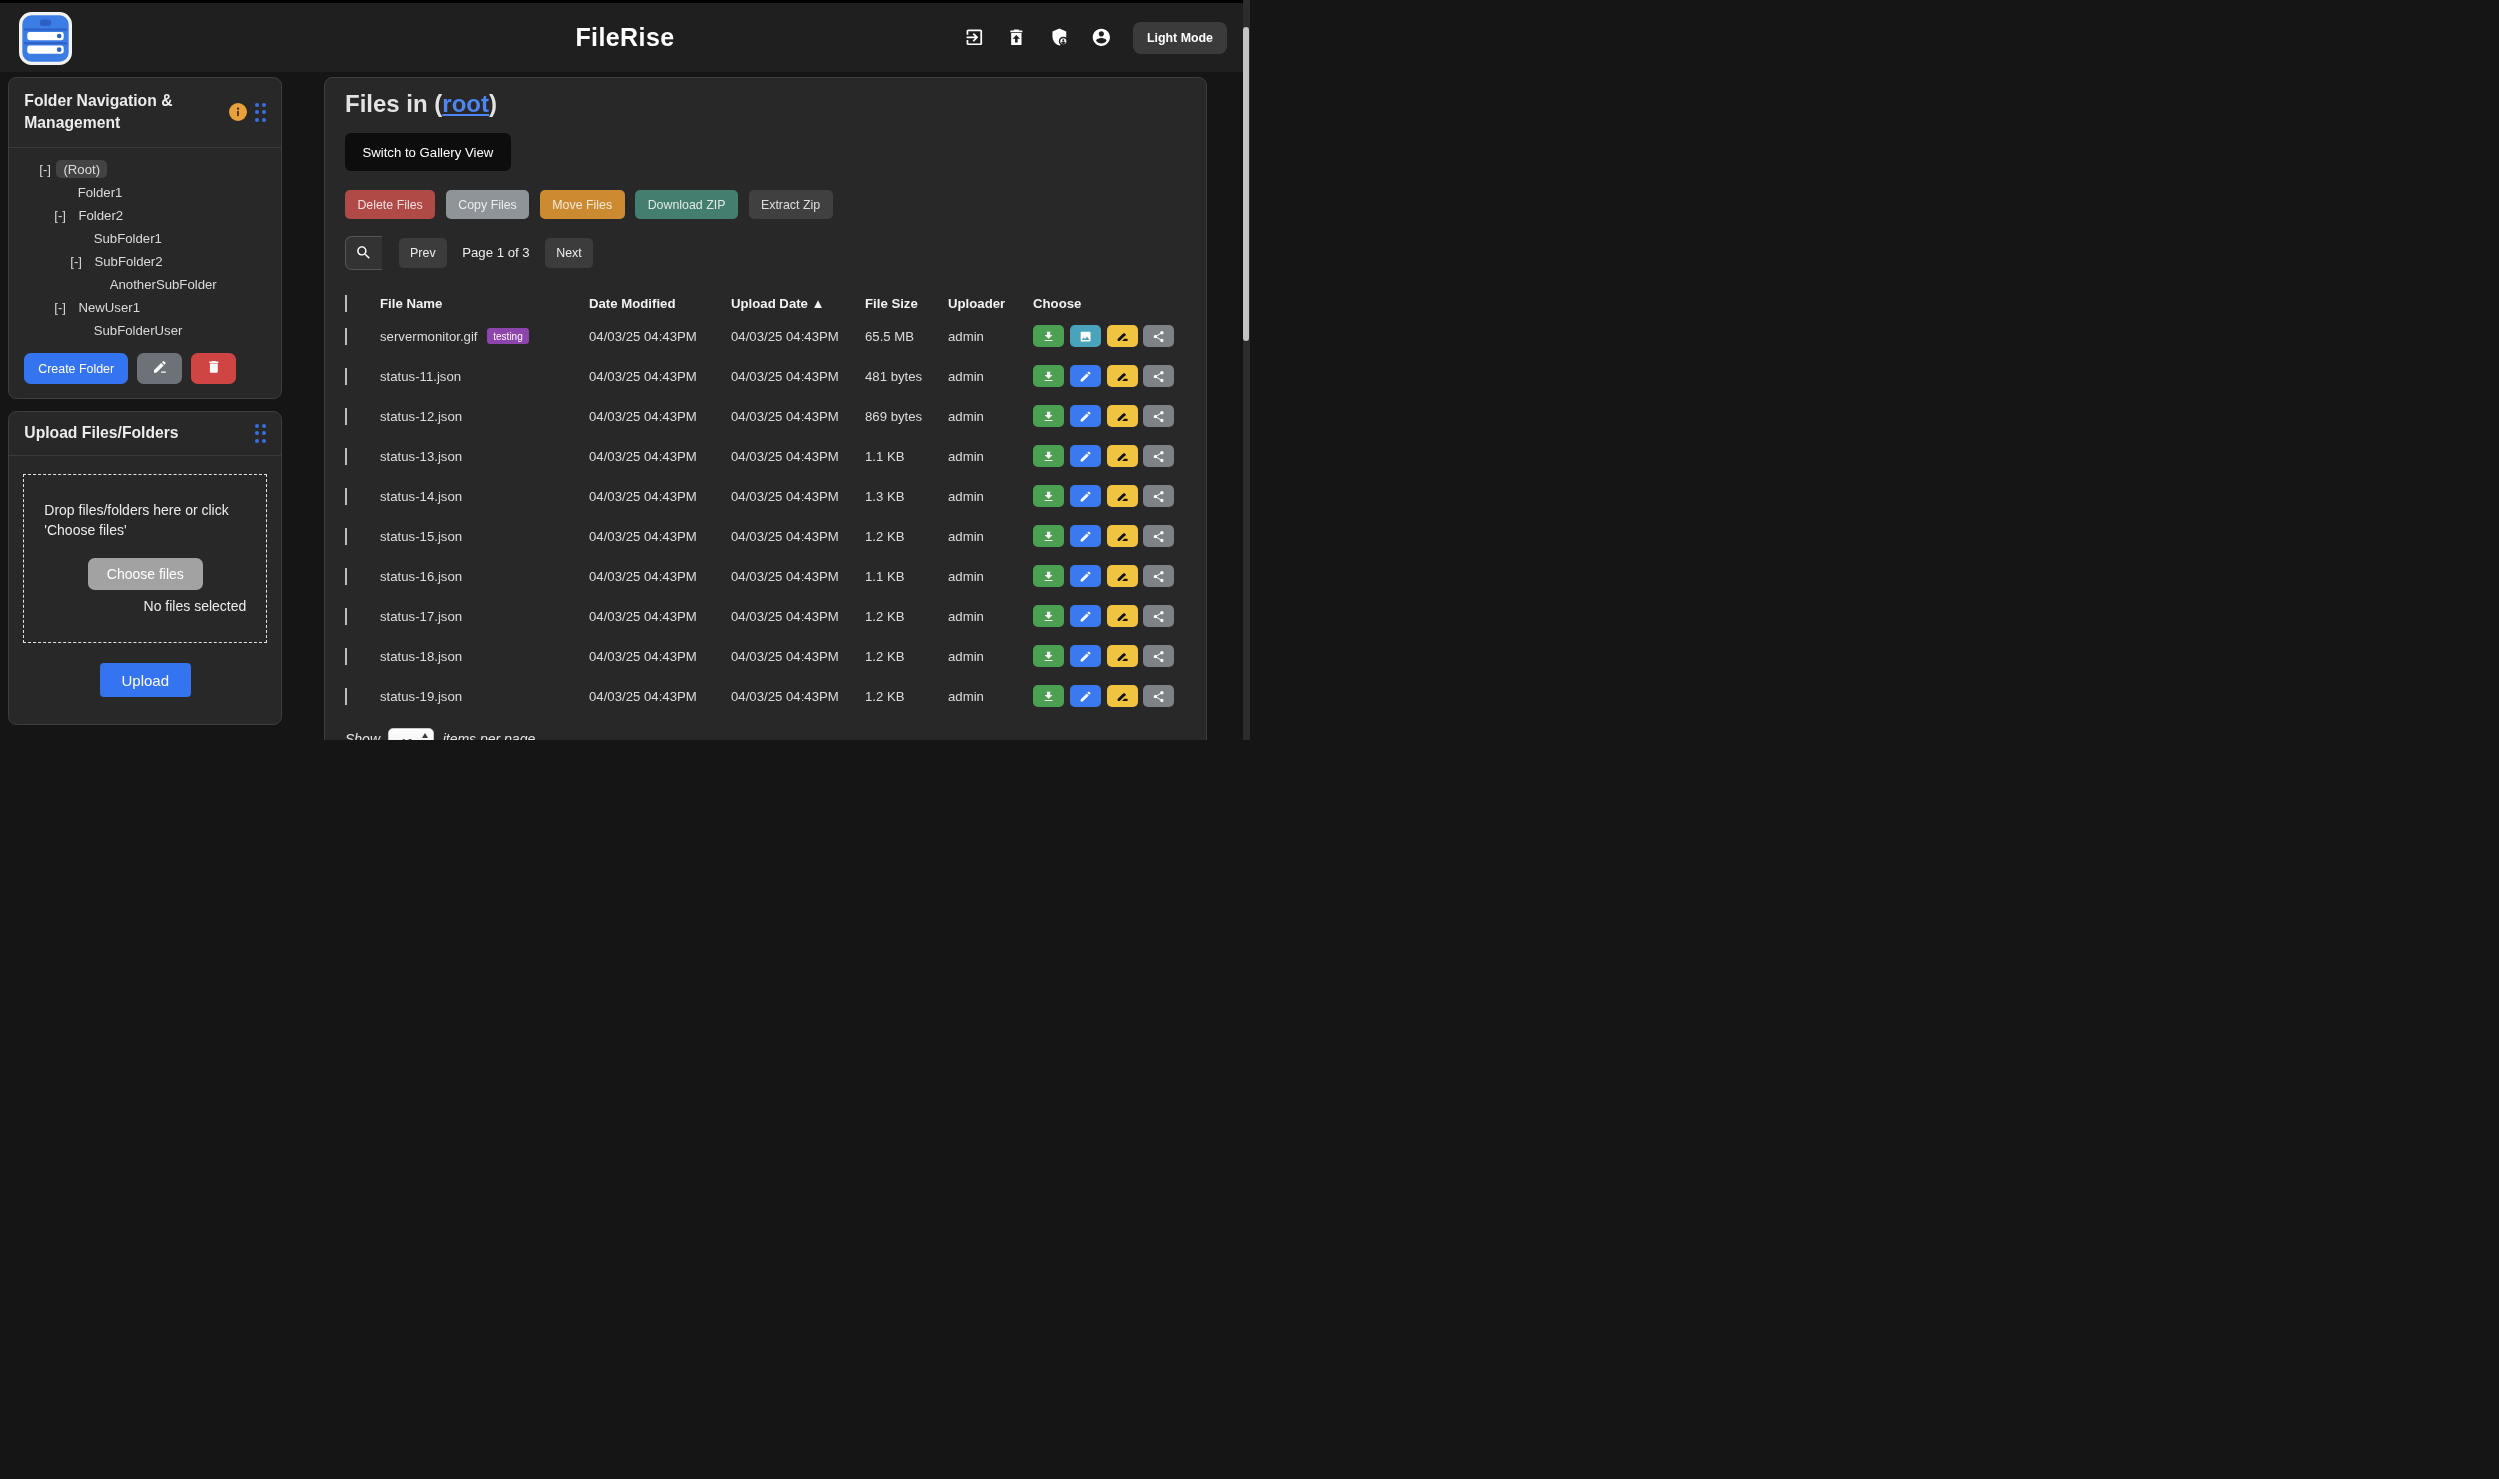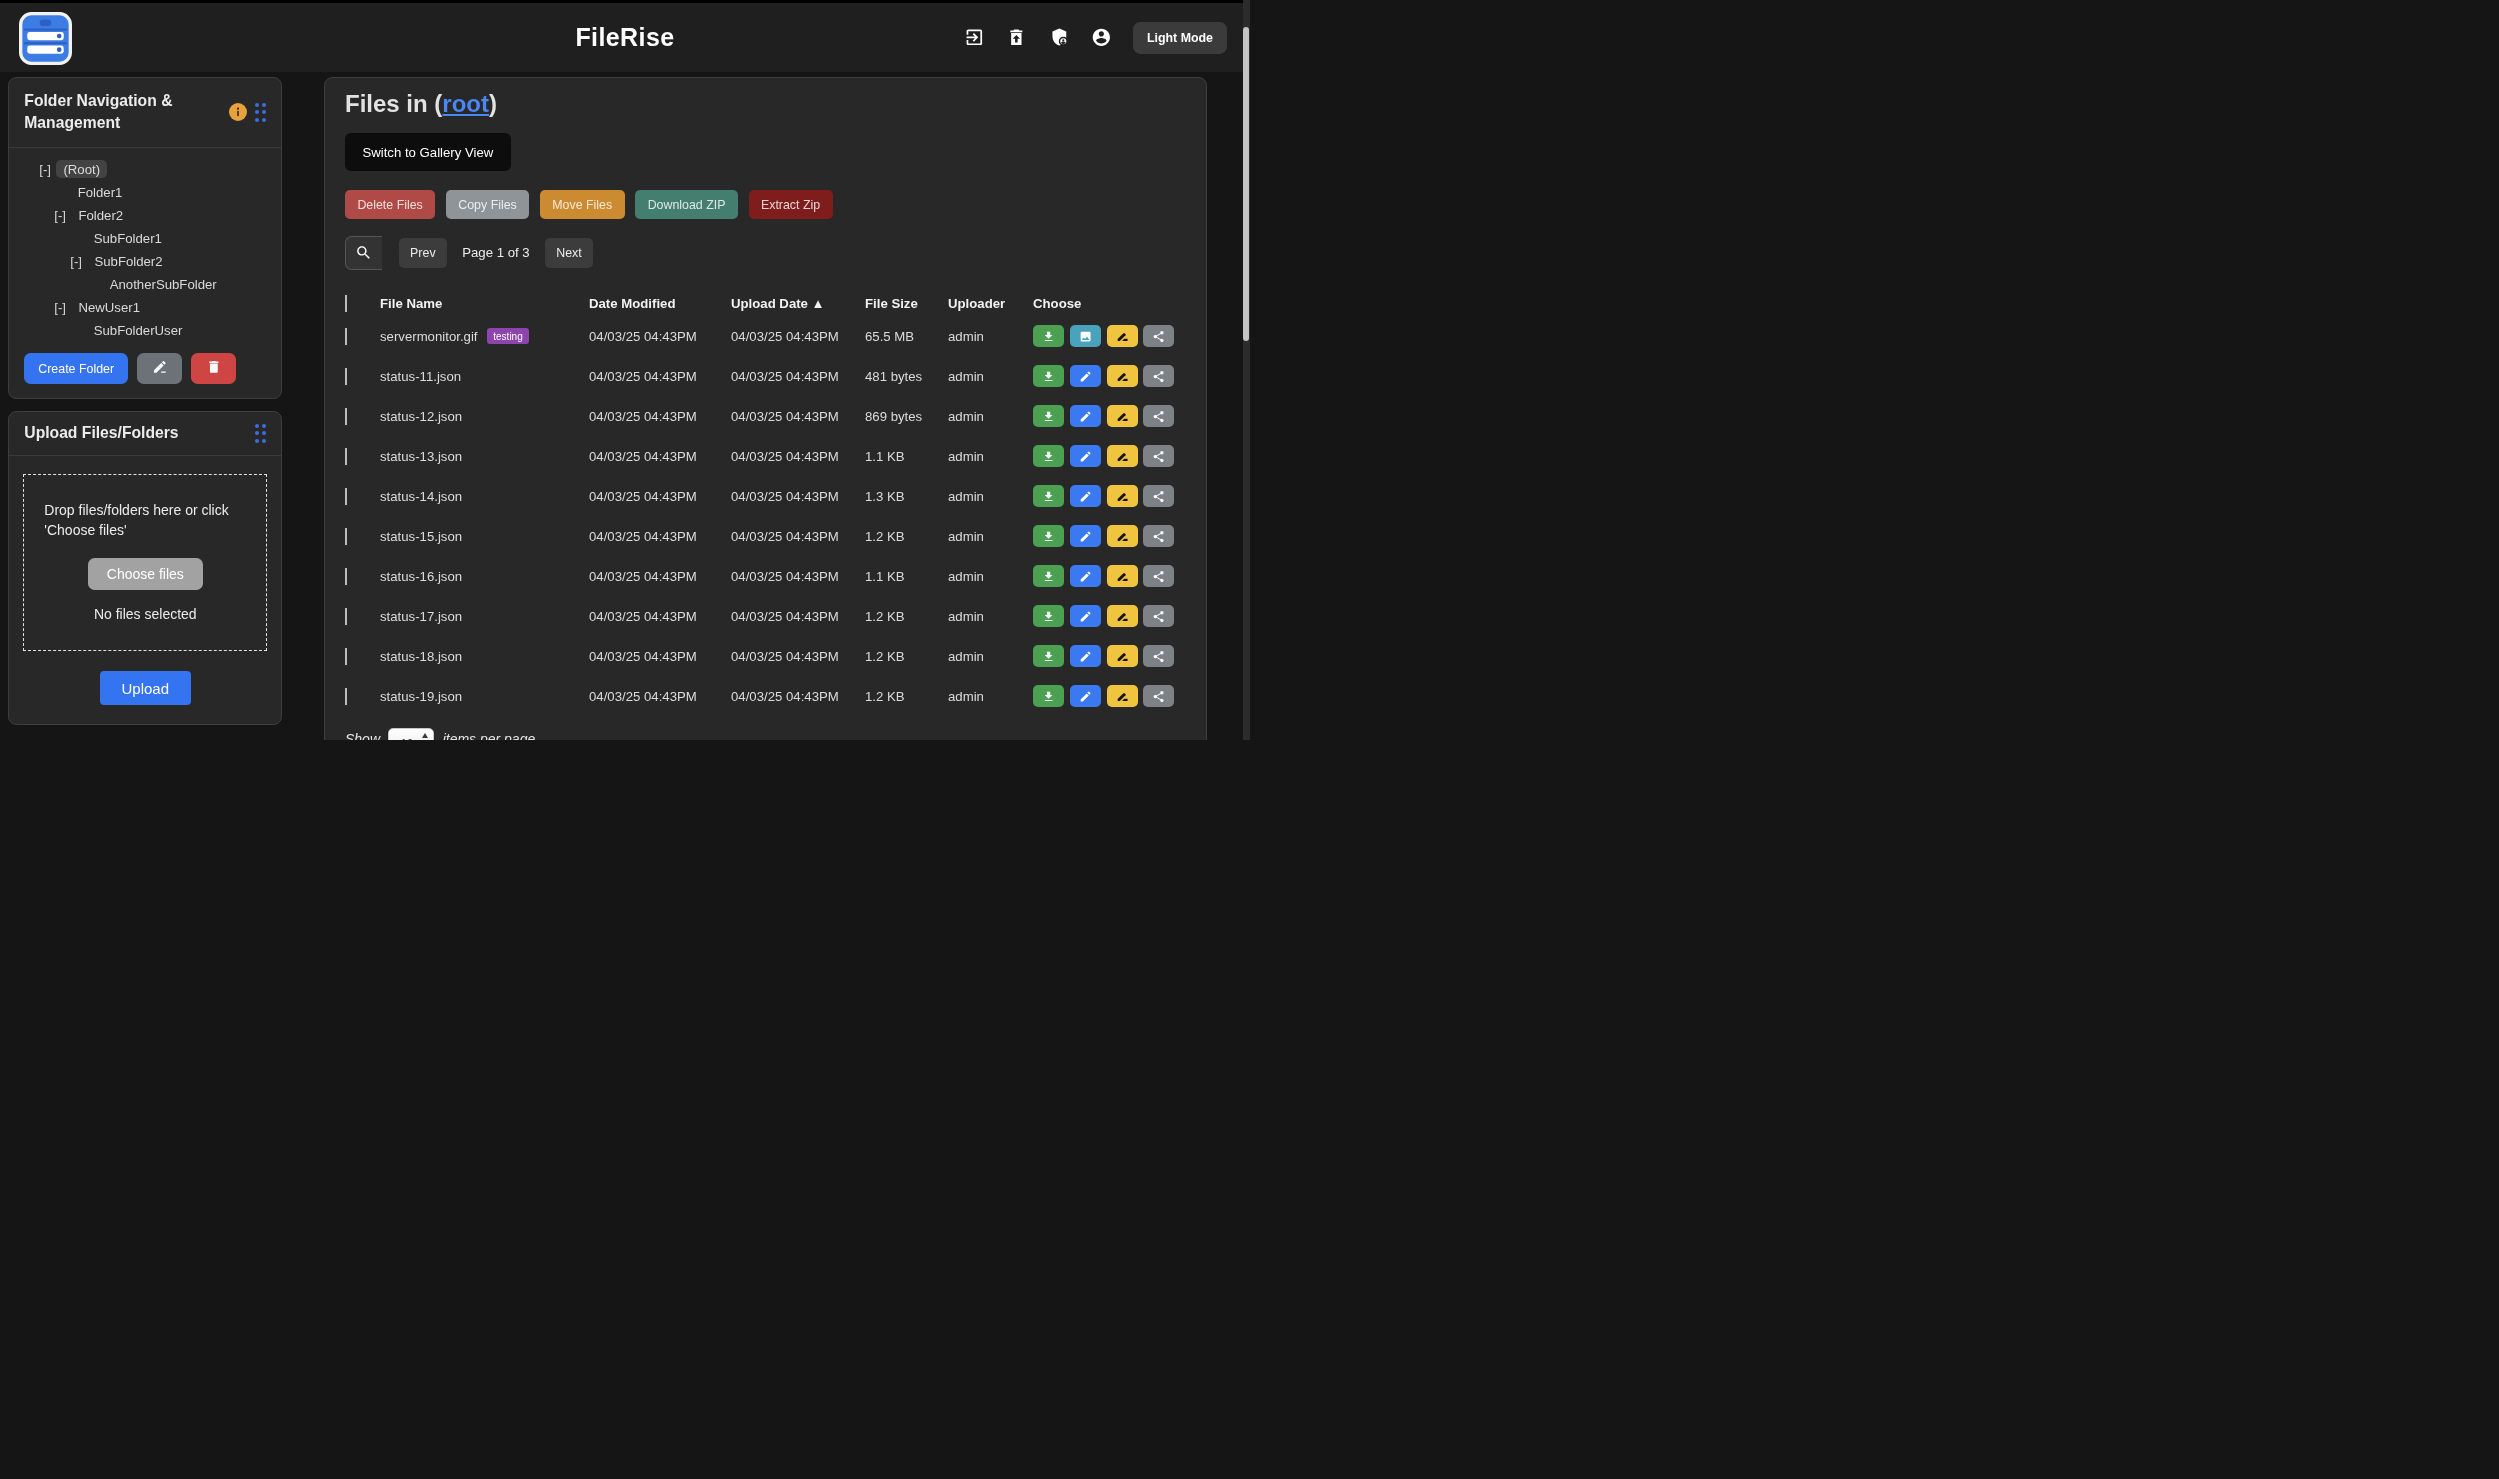--- a/index.html
+++ b/index.html
@@ -38,21 +38,21 @@
   .sq-btn { width:45px; height:31px; border:none; border-radius:6.6px; display:inline-flex; align-items:center; justify-content:center; cursor:pointer; }
   .sq-btn svg { width:15.7px; height:15.7px; fill:#fff; }
   .rename-folder-btn { background:#6c7278; }
   .delete-folder-btn { background:#cf4543; }
 
   #upload-panel { left:8.3px; top:411px; width:274px; height:314px; overflow:hidden; }
   #upload-panel .panel-head { border-bottom:0.8px solid #3a3a3a; padding:10px 15px; }
   .dropzone { margin:18px 14px 0; border:1.7px dashed #e3e3e3; padding:25px 20px 28px; }
   .dropzone-text { font-size:14px; color:#ececec; line-height:20.7px; }
   .choose-files-btn { display:block; margin:16.5px auto 0; background:#a2a2a2; color:#fff; border:none; border-radius:6.6px; font-size:14px; padding:8.3px 19px; cursor:pointer; }
-  .no-files { text-align:center; font-size:14px; color:#ececec; margin-top:16px; }
+  .no-files { text-align:right; font-size:14px; color:#ececec; margin-top:8px; }
   .upload-btn { display:block; margin:20px auto 0; background:#3574f0; color:#fff; border:none; border-radius:4px; font-size:15px; padding:8.3px 22px; cursor:pointer; }
 
   #main-panel { left:324px; top:77px; width:883px; height:727px; padding:11.6px 20px; }
   .files-title { font-size:24px; font-weight:bold; color:#e3e3e3; }
   .files-title a { color:#4c86f5; text-decoration:underline; cursor:pointer; }
   .gallery-btn { margin-top:15.7px; background:#0d0d0d; color:#fff; border:none; border-radius:5.8px; font-size:13.2px; padding:11.6px 17.4px; cursor:pointer; display:block; }
   .toolbar { margin-top:19px; display:flex; gap:10.7px; }
   .toolbar button { border:none; border-radius:5px; font-size:12.4px; color:rgba(255,255,255,.82); padding:0 12.4px; height:29px; cursor:pointer; }
 
   .search-row { margin-top:16.5px; display:flex; align-items:center; }
@@ -223,21 +223,21 @@
 <section class="panel" id="main-panel">
   <div class="files-title">
     <span>Files in (</span><a>root</a><span>)</span>
   </div>
   <button class="gallery-btn">Switch to Gallery View</button>
   <div class="toolbar" id="toolbar">
       <button style="background: rgb(176, 74, 71);">Delete Files</button>
       <button style="background: rgb(143, 148, 153);">Copy Files</button>
       <button style="background: rgb(204, 139, 48);">Move Files</button>
       <button style="background: rgb(68, 126, 111);">Download ZIP</button>
-      <button style="background: #7f1d1d;">Extract Zip</button>
+      <button style="background: #404040;">Extract Zip</button>
     </div>
 
   <div class="search-row">
     <span class="search-iconbox">
       <svg viewBox="0 0 24 24">
           <path d="M15.5 14h-.79l-.28-.27C15.41 12.59 16 11.11 16 9.5 16 5.91 13.09 3 9.5 3S3 5.91 3 9.5 5.91 16 9.5 16c1.61 0 3.09-.59 4.23-1.57l.27.28v.79l5 4.99L20.49 19l-4.99-5zm-6 0C7.01 14 5 11.99 5 9.5S7.01 5 9.5 5 14 7.01 14 9.5 11.99 14 9.5 14z"></path>
         </svg>
     </span>
     <div class="pager">
       <button>Prev</button>

